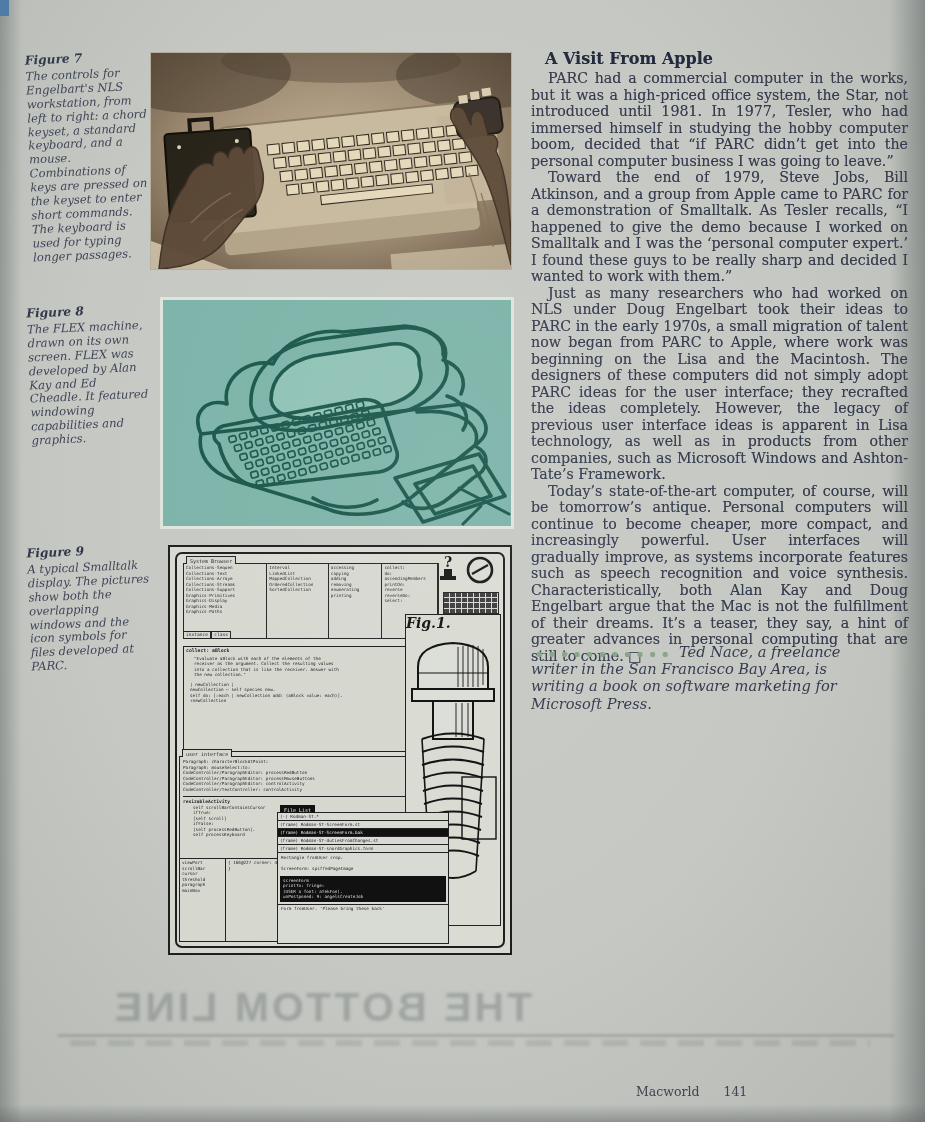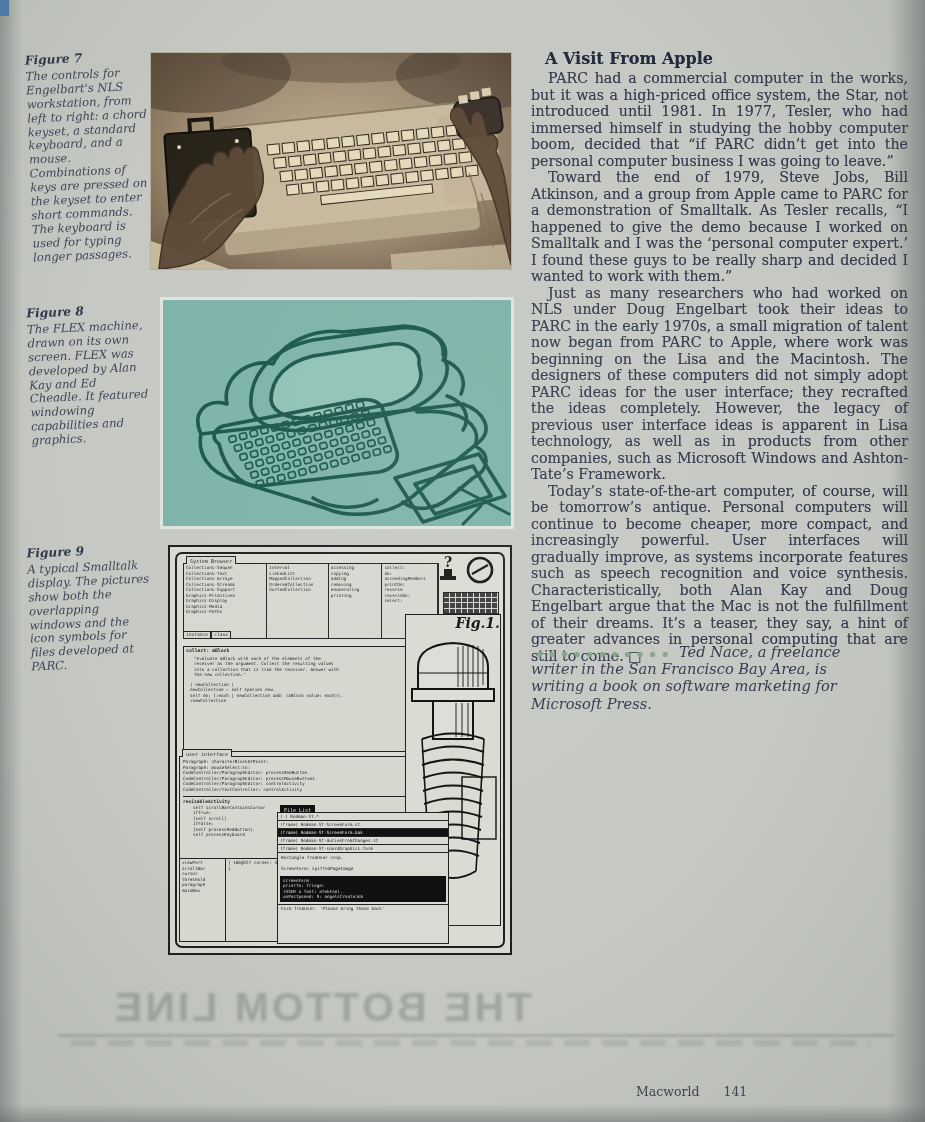--- a/index.html
+++ b/index.html
@@ -73,21 +73,21 @@
   .win-method .cmt{margin:2px 0 4px 8px;width:150px;}
   .win-method .code{margin-left:4px;}
   .win-msg{left:2px;top:202px;width:238px;height:118px;z-index:2;padding:2px 3px;}
   .win-msg .sect{font-weight:bold;font-size:4.6px;margin-top:4px;border-top:1px solid #222;padding-top:2px;}
   .win-msg .code{margin-left:10px;}
   .win-vars{left:2px;top:304px;width:118px;height:84px;z-index:4;display:flex;}
   .win-vars .vlist{width:46px;border-right:1px solid #222;padding:1px 2px;white-space:pre-line;}
   .win-vars .vval{flex:1;padding:1px 2px;}
   .win-fig{left:228px;top:60px;width:96px;height:312px;z-index:3;background:#dadcd4;}
   .win-fig .figlab{font-family:"DejaVu Serif",serif;font-style:italic;font-weight:bold;
-    font-size:14px;text-align:right;margin-top:6px;color:#1a1a1a;}
+    font-size:14px;text-align:left;margin-top:6px;color:#1a1a1a;}
   .win-file{left:100px;top:258px;width:172px;height:132px;z-index:5;background:#d8dad4;}
   .win-file .tab{background:#111;color:#eee;border-color:#111;}
   .frow{border-bottom:1px solid #222;padding:1px 2px;height:8px;white-space:nowrap;overflow:hidden;}
   .frow.sel{background:#111;color:#e8e8e8;}
   .fpane{padding:2px 3px;white-space:pre-line;}
   .fblock{margin:2px 2px;background:#111;color:#dcdcdc;padding:2px 3px;white-space:pre-line;}
   .ffoot{padding:1px 3px;border-top:1px solid #222;white-space:nowrap;overflow:hidden;}
 </style>
 </head>
 <body class="noselect">

